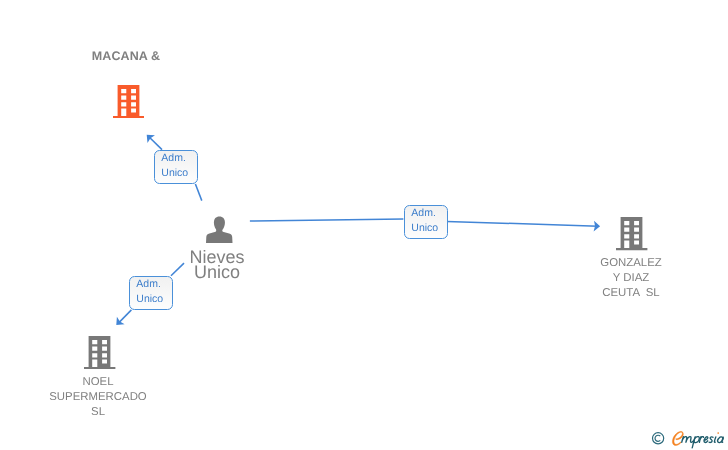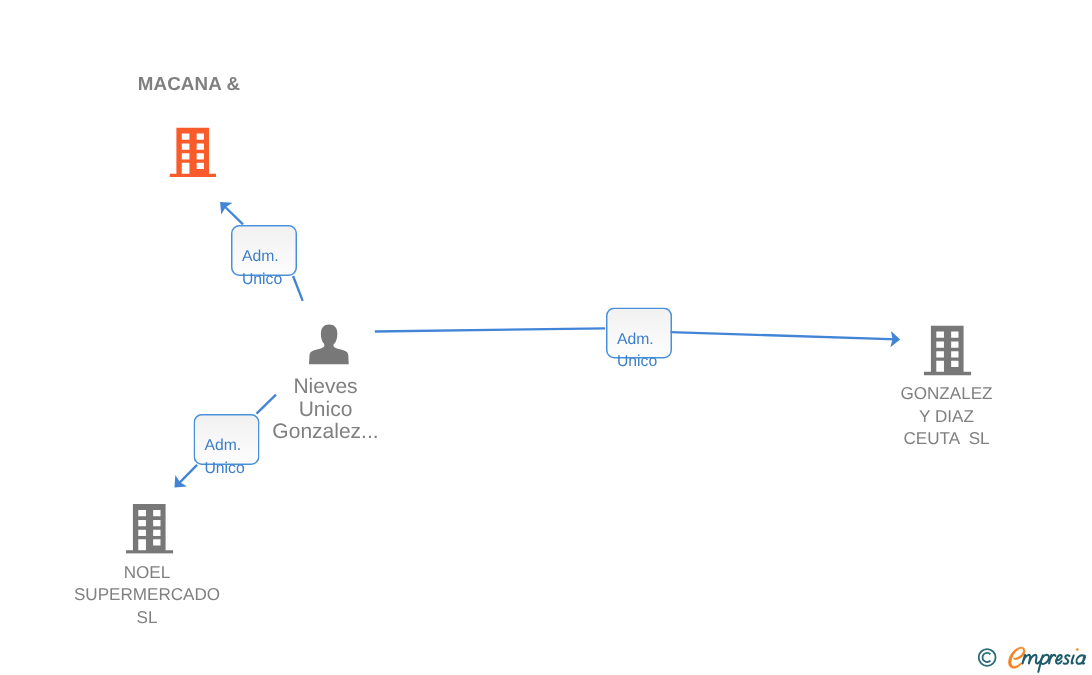--- a/index.html
+++ b/index.html
@@ -7,27 +7,27 @@
   body{width:728px;height:450px;background:#ffffff;position:relative;overflow:hidden;
        font-family:"Liberation Sans",sans-serif;-webkit-font-smoothing:antialiased;
        text-rendering:geometricPrecision;}
   .stage{position:absolute;left:0;top:0;width:728px;height:358px;}
   svg.edges{position:absolute;left:0;top:0;width:728px;height:450px;}
   .node{position:absolute;}
   .icon{position:absolute;}
   .nlabel{position:absolute;will-change:transform;color:#808080;font-size:11.4px;line-height:15px;
           text-align:center;}
   .nlabel>div{white-space:pre;}
-  .nlabel.person{font-size:14px;line-height:15px;}
+  .nlabel.person{font-size:18px;line-height:15px;}
   .nlabel.head{font-weight:bold;font-size:12.5px;line-height:15px;letter-spacing:.1px;
                color:#808080;}
   .badge{position:absolute;will-change:transform;background:linear-gradient(#f1f1f1,#fdfdfd);
          border:1.5px solid #4a90d9;border-radius:5.5px;
          color:#3d7ecb;font-size:10.5px;line-height:14.7px;text-align:left;padding-left:6.3px;
-         box-sizing:border-box;padding-top:13px;}
+         box-sizing:border-box;padding-top:0;}
   .logo{position:absolute;display:flex;align-items:flex-end;}
 </style>
 </head>
 <body>
 
 <div class="stage">
 
   <svg class="edges" viewBox="0 0 728 450">
     <g stroke="#4285d6" stroke-width="1.55" fill="none">
       <path d="M201.8 200.6 L195.4 184.0"></path>
@@ -71,21 +71,20 @@
              C18.3 11.2 18.9 8.9 18.9 6.6 C18.9 2.6 16.9 0.4 13.4 0.4 Z"></path>
         <path fill="#787878" d="M10.2 11.9 L10.2 14.4 C10.2 15.4 9.4 15.9 7.9 16.3
              L3.4 17.5 C1.3 18.2 0.4 19.3 0.3 21.0 L0.0 27.0 L26.5 27.0
              L26.2 21.0 C26.1 19.3 25.2 18.2 23.1 17.5
              L18.6 16.3 C17.1 15.9 16.3 15.4 16.3 14.4 L16.3 11.9 Z"></path>
       </svg>
     </div>
     <div class="nlabel person" style="left:117px;top:249.5px;width:200px;">
       <div>Nieves</div>
       <div>Unico</div>
-      <div>Gonzalez...</div>
     </div>
   </div>
 
   <div class="node" style="left:0;top:0;">
     <div class="icon" style="left:616.4px;top:217.4px;width:31.4px;height:33.2px;">
       <svg viewBox="0 0 31.4 33.2" width="31.4" height="33.2">
         <path fill="#787878" fill-rule="evenodd" d="M4.6 0 H26.4 V30.9 H31.4 V33.2 H0 V30.9 H4.6 Z
              M8.2 4.0 H13.3 V8.2 H8.2 Z
              M18.1 4.0 H23.0 V8.2 H18.1 Z
              M8.2 10.6 H13.3 V14.8 H8.2 Z

